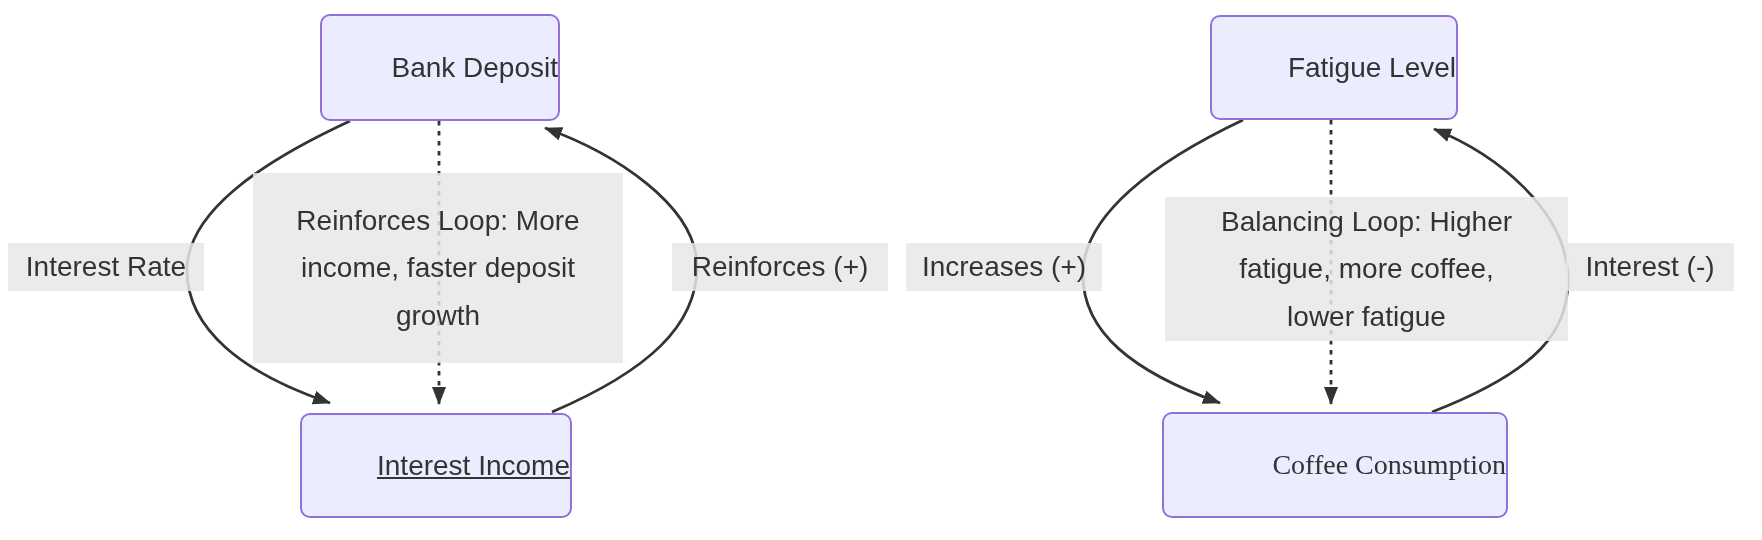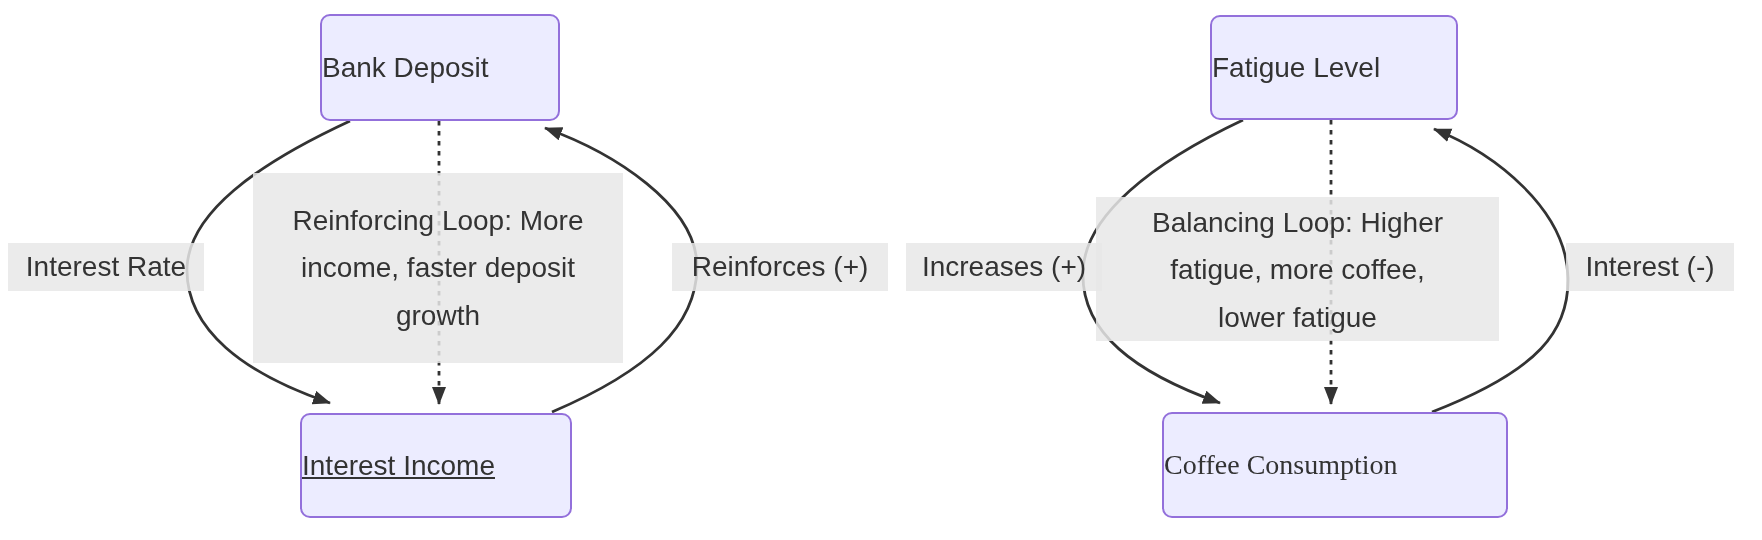--- a/index.html
+++ b/index.html
@@ -10,21 +10,21 @@
     font-family:"Liberation Sans", sans-serif;
     color:#333333;
     overflow:hidden;
   }
   svg.edges{position:absolute;left:0;top:0;}
   .node{
     position:absolute;
     background:#ECECFF;
     border:2.5px solid #9370DB;
     border-radius:10px;
-    display:flex;align-items:center;justify-content:flex-start;
+    display:flex;align-items:center;justify-content:flex-end;
     font-size:28px;color:#333333;
     box-sizing:border-box;
     z-index:3;
   }
   .edge-label{
     position:absolute;
     background:rgba(232,232,232,0.85);
     display:flex;align-items:center;justify-content:center;
     font-size:28px;height:48px;
     white-space:nowrap;
@@ -71,38 +71,38 @@
   </div>
 
   <div class="edge-label" style="left:8px;top:243px;width:196px;">
     <span>Interest Rate</span>
   </div>
   <div class="edge-label" style="left:672px;top:243px;width:216px;">
     <span>Reinforces (+)</span>
   </div>
 
   <div class="loop-label" style="left:253px;top:173px;width:370px;height:190px;">
-    <div>Reinforcing Loop: More</div>
+    <div>Reinforces Loop: More</div>
     <div>income, faster deposit</div>
     <div>growth</div>
   </div>
 
   <div class="node" style="left:1210px;top:15px;width:248px;height:105px;">
     <span>Fatigue Level</span>
   </div>
   <div class="node" style="left:1162px;top:412px;width:346px;height:106px;font-family:Liberation Serif, serif;">
     <span>Coffee Consumption</span>
   </div>
 
   <div class="edge-label" style="left:906px;top:243px;width:196px;text-align:right;">
     <span>Increases (+)</span>
   </div>
   <div class="edge-label" style="left:1566px;top:243px;width:168px;">
     <span>Interest (-)</span>
   </div>
 
-  <div class="loop-label" style="left:1096px;top:197px;width:403px;height:144px;justify-content:flex-end;">
+  <div class="loop-label" style="left:1165px;top:197px;width:403px;height:144px;">
     <div>Balancing Loop: Higher</div>
     <div>fatigue, more coffee,</div>
     <div>lower fatigue</div>
   </div>
 
 </div>
 
 </body></html>

